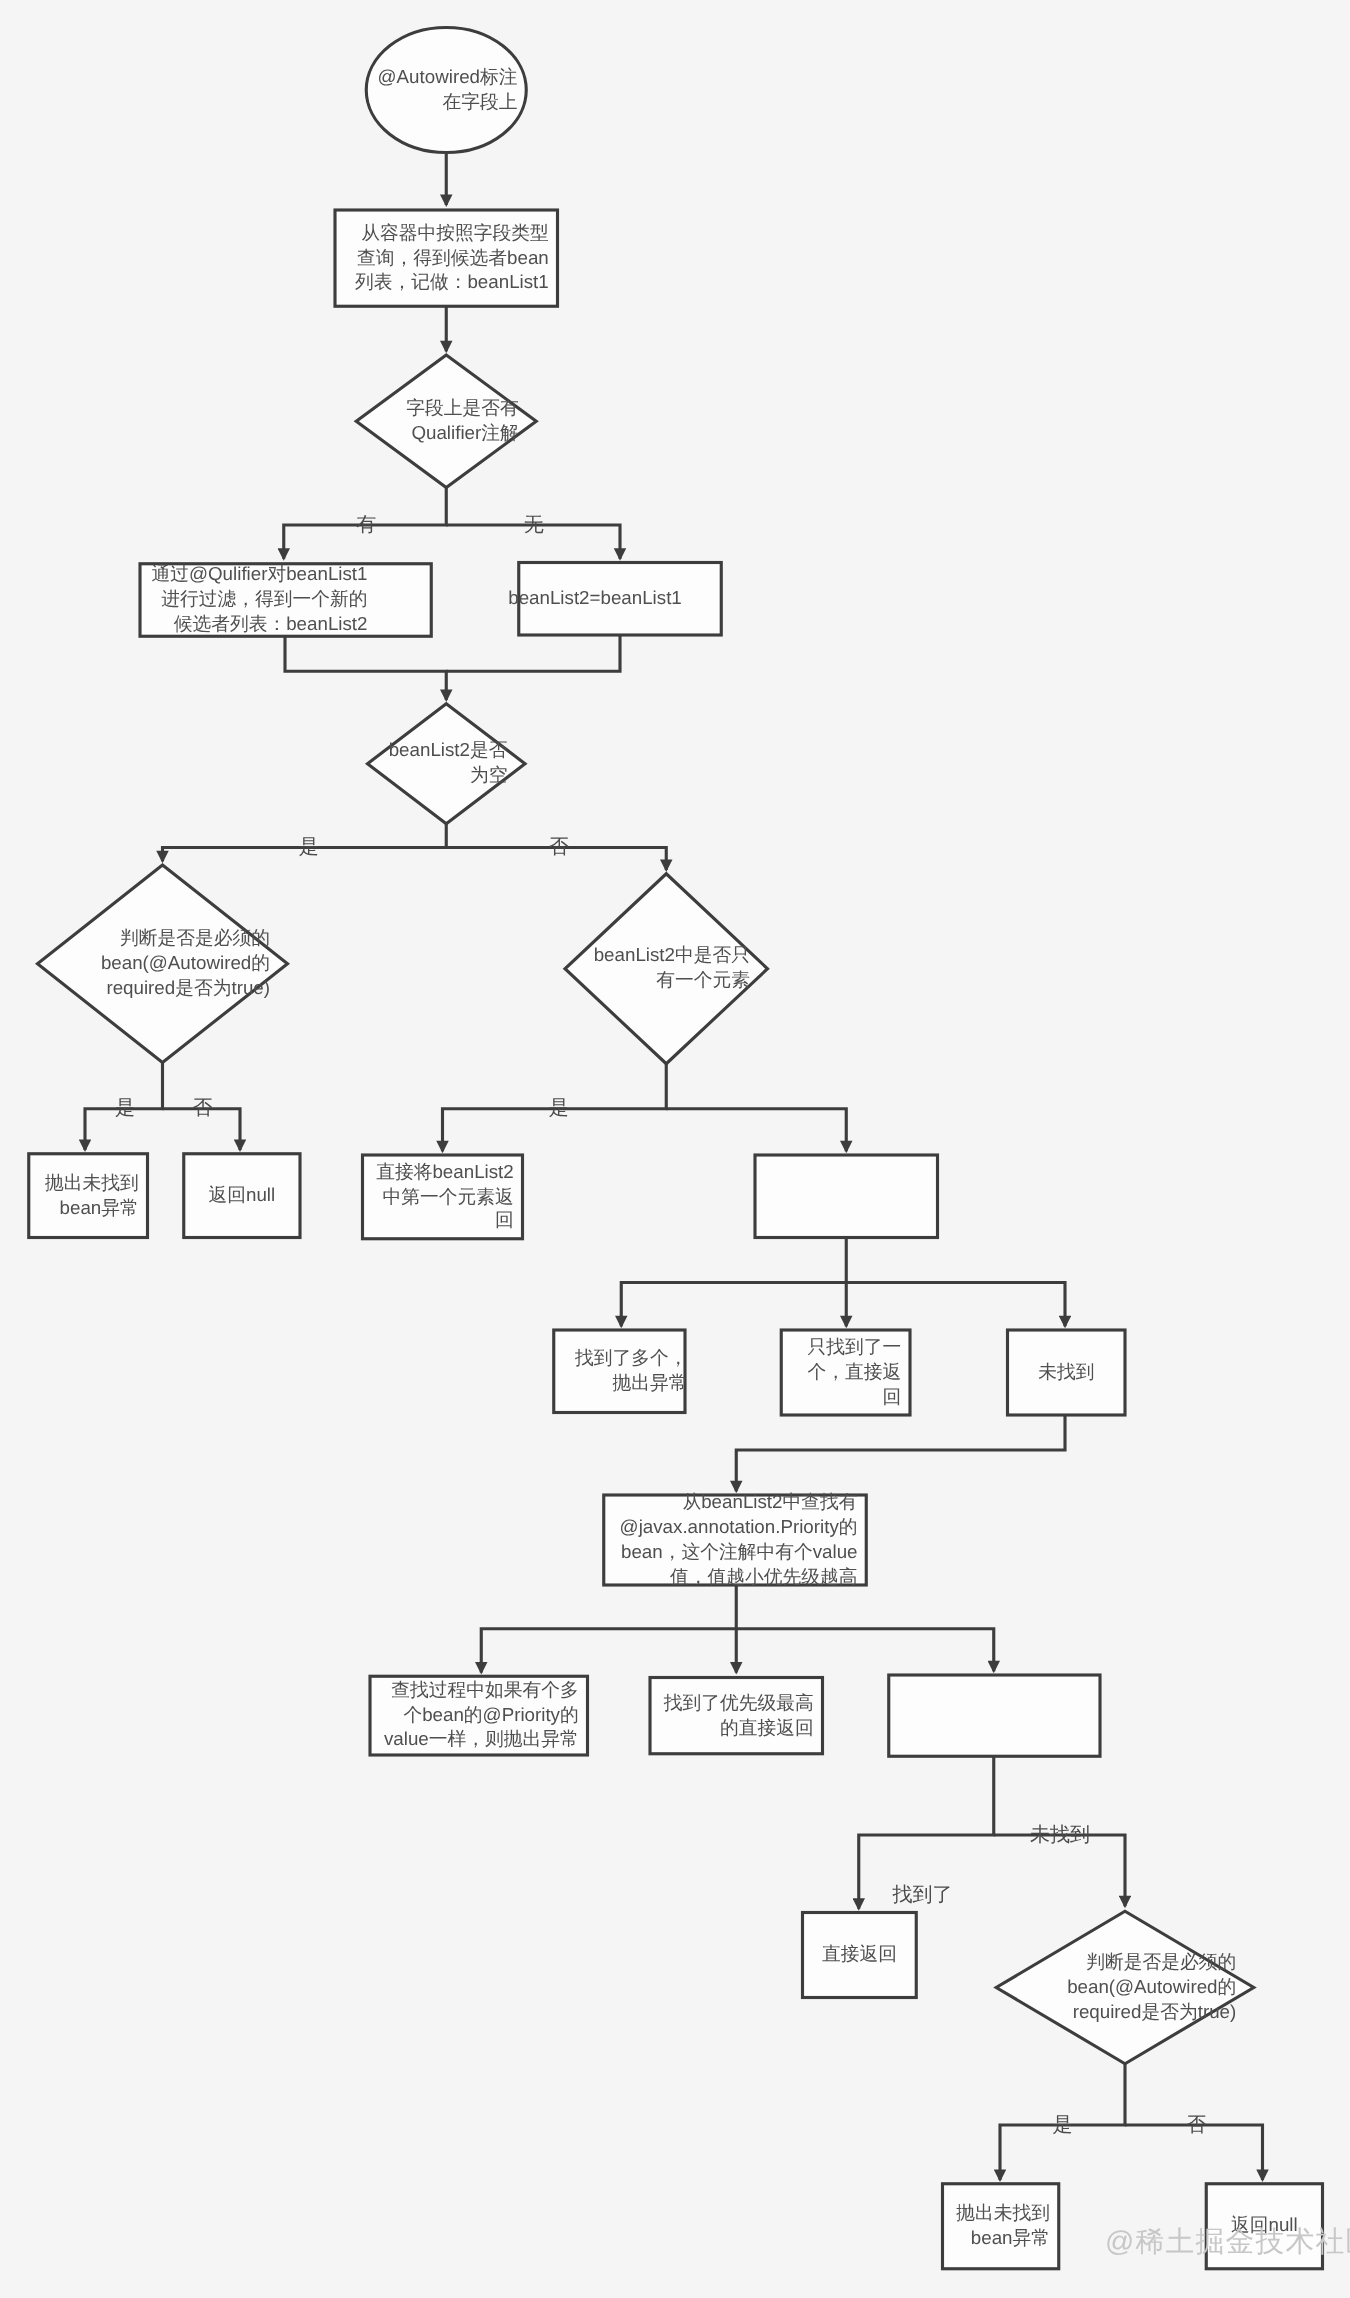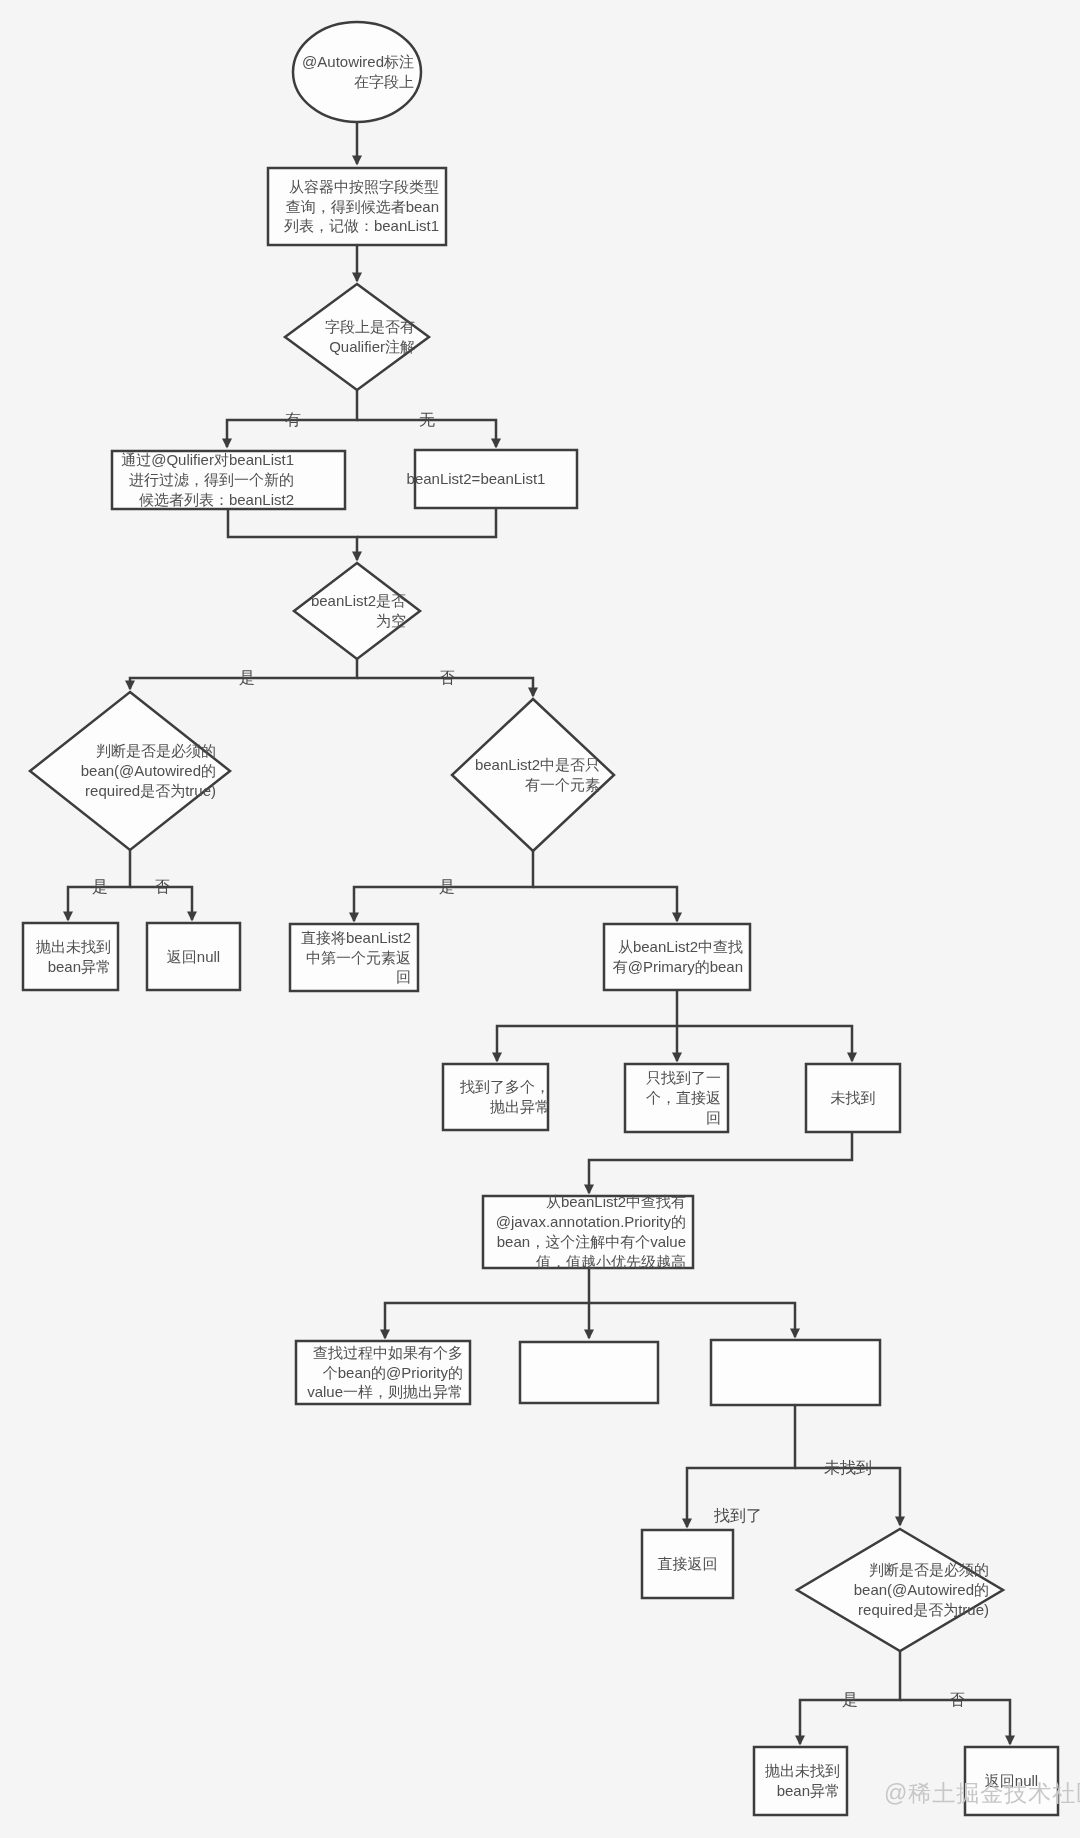--- a/index.html
+++ b/index.html
@@ -104,26 +104,26 @@
     <div class="node-label" style="left: 268px; top: 168px; width: 178px; height: 77px;">从容器中按照字段类型查询，得到候选者bean列表，记做：beanList1</div>
     <div class="node-label diamond" style="left: 285px; top: 284px; width: 144px; height: 106px;">字段上是否有Qualifier注解</div>
     <div class="node-label" style="left: 112px; top: 451px; width: 189px; height: 58px;">通过@Qulifier对beanList1进行过滤，得到一个新的候选者列表：beanList2</div>
     <div class="node-label" style="left: 395px; top: 450px; width: 162px; height: 58px;">beanList2=beanList1</div>
     <div class="node-label diamond" style="left: 294px; top: 563px; width: 126px; height: 96px;">beanList2是否为空</div>
     <div class="node-label diamond" style="left: 30px; top: 692px; width: 200px; height: 158px;">判断是否是必须的bean(@Autowired的required是否为true)</div>
     <div class="node-label" style="left: 23px; top: 923px; width: 95px; height: 67px;">抛出未找到bean异常</div>
     <div class="node-label" style="left: 147px; top: 923px; width: 93px; height: 67px;">返回null</div>
     <div class="node-label diamond" style="left: 452px; top: 699px; width: 162px; height: 152px;">beanList2中是否只有一个元素</div>
     <div class="node-label" style="left: 290px; top: 924px; width: 128px; height: 67px;">直接将beanList2中第一个元素返回</div>
-    <div class="node-label" style="left: 604px; top: 924px; width: 146px; height: 66px;">从beanList2中查找有@Primary的bean</div>
     <div class="node-label" style="left: 443px; top: 1064px; width: 114px; height: 66px; border-radius: 15px;">找到了多个，抛出异常</div>
     <div class="node-label" style="left: 625px; top: 1064px; width: 103px; height: 68px;">只找到了一个，直接返回</div>
     <div class="node-label" style="left: 806px; top: 1064px; width: 94px; height: 68px;">未找到</div>
     <div class="node-label" style="left: 483px; top: 1196px; width: 210px; height: 72px;">从beanList2中查找有@javax.annotation.Priority的bean，这个注解中有个value值，值越小优先级越高</div>
     <div class="node-label" style="left: 296px; top: 1341px; width: 174px; height: 63px;">查找过程中如果有个多个bean的@Priority的value一样，则抛出异常</div>
+    <div class="node-label" style="left: 520px; top: 1342px; width: 138px; height: 61px;">找到了优先级最高的直接返回</div>
     <div class="node-label" style="left: 642px; top: 1530px; width: 91px; height: 68px;">直接返回</div>
     <div class="node-label diamond" style="left: 797px; top: 1529px; width: 206px; height: 122px;">判断是否是必须的bean(@Autowired的required是否为true)</div>
     <div class="node-label" style="left: 754px; top: 1747px; width: 93px; height: 68px;">抛出未找到bean异常</div>
     <div class="node-label" style="left: 965px; top: 1747px; width: 93px; height: 68px;">返回null</div>
     <div class="edge-label" style="left: 293px; top: 420px;">有</div>
     <div class="edge-label" style="left: 427px; top: 420px;">无</div>
     <div class="edge-label" style="left: 247px; top: 678px;">是</div>
     <div class="edge-label" style="left: 447px; top: 678px;">否</div>
     <div class="edge-label" style="left: 100px; top: 887px;">是</div>
     <div class="edge-label" style="left: 162px; top: 887px;">否</div>

